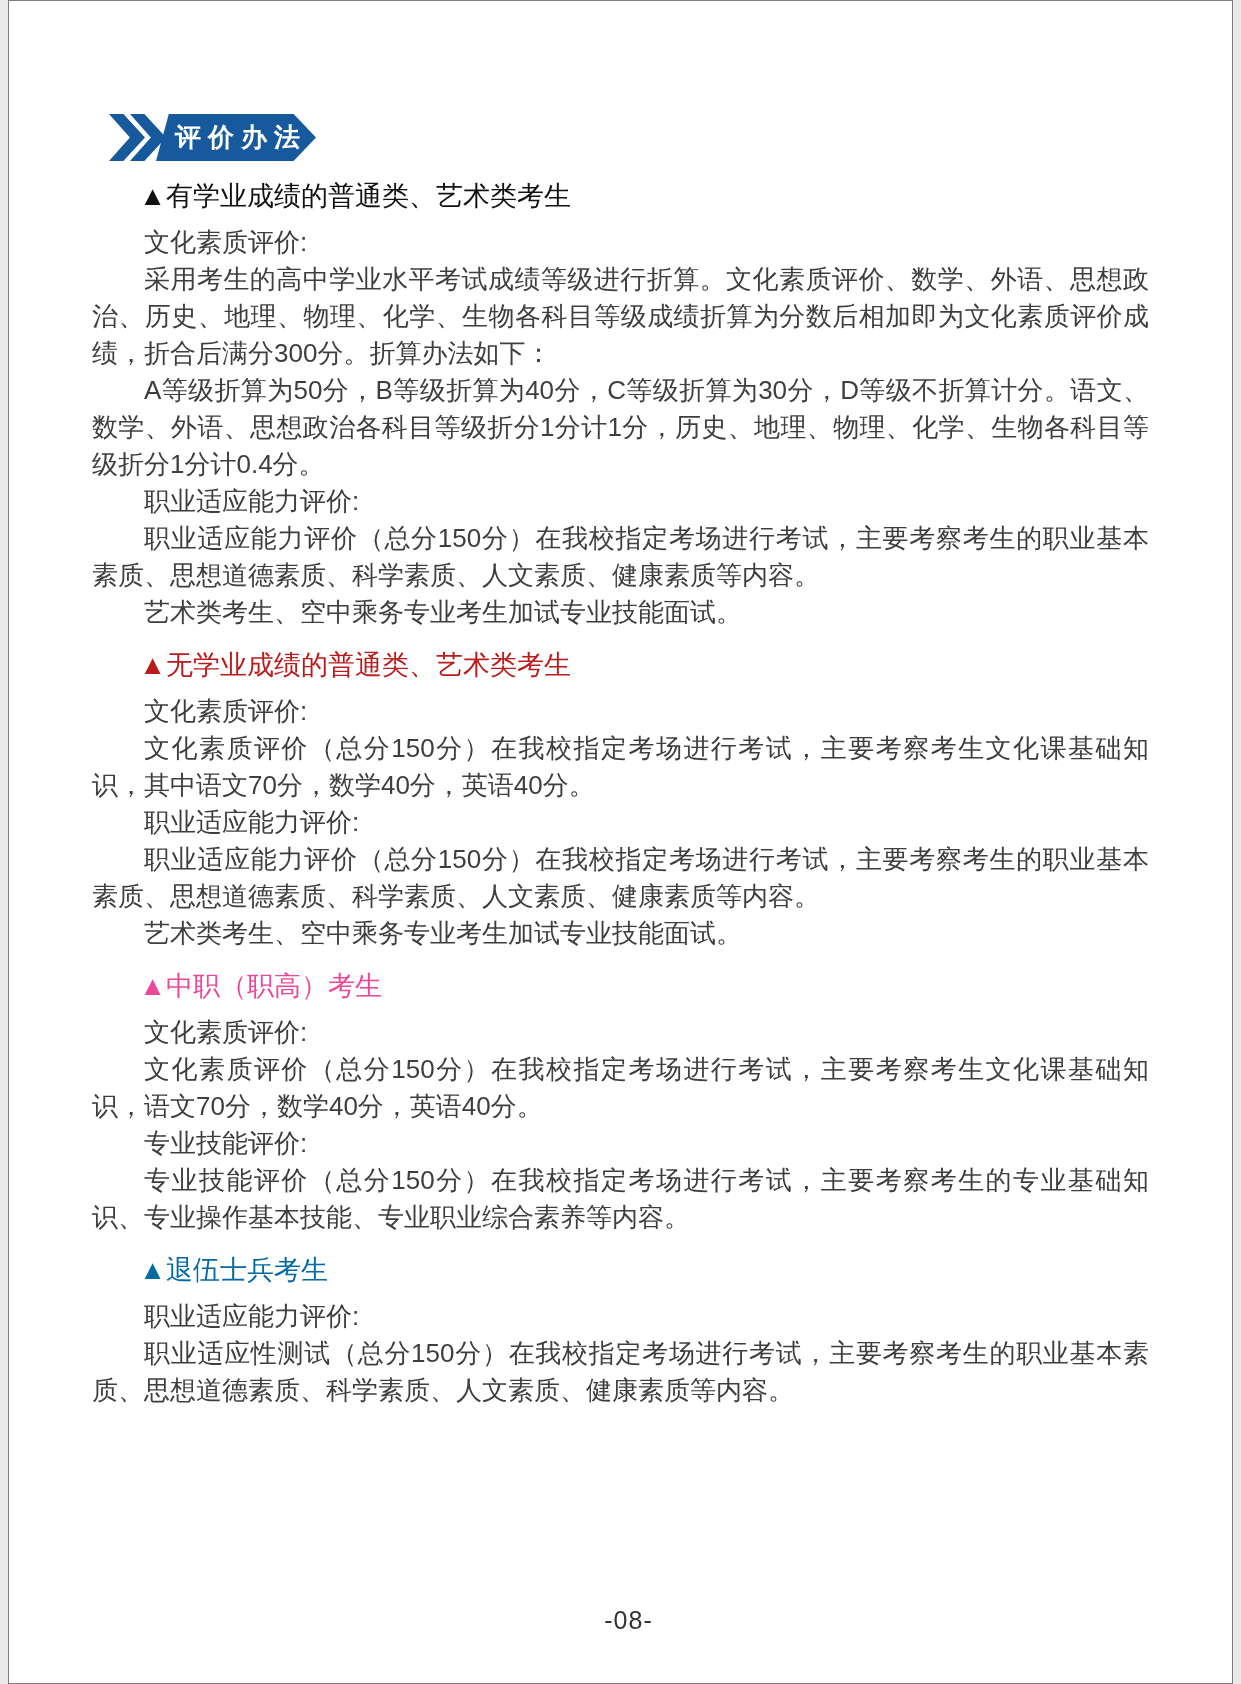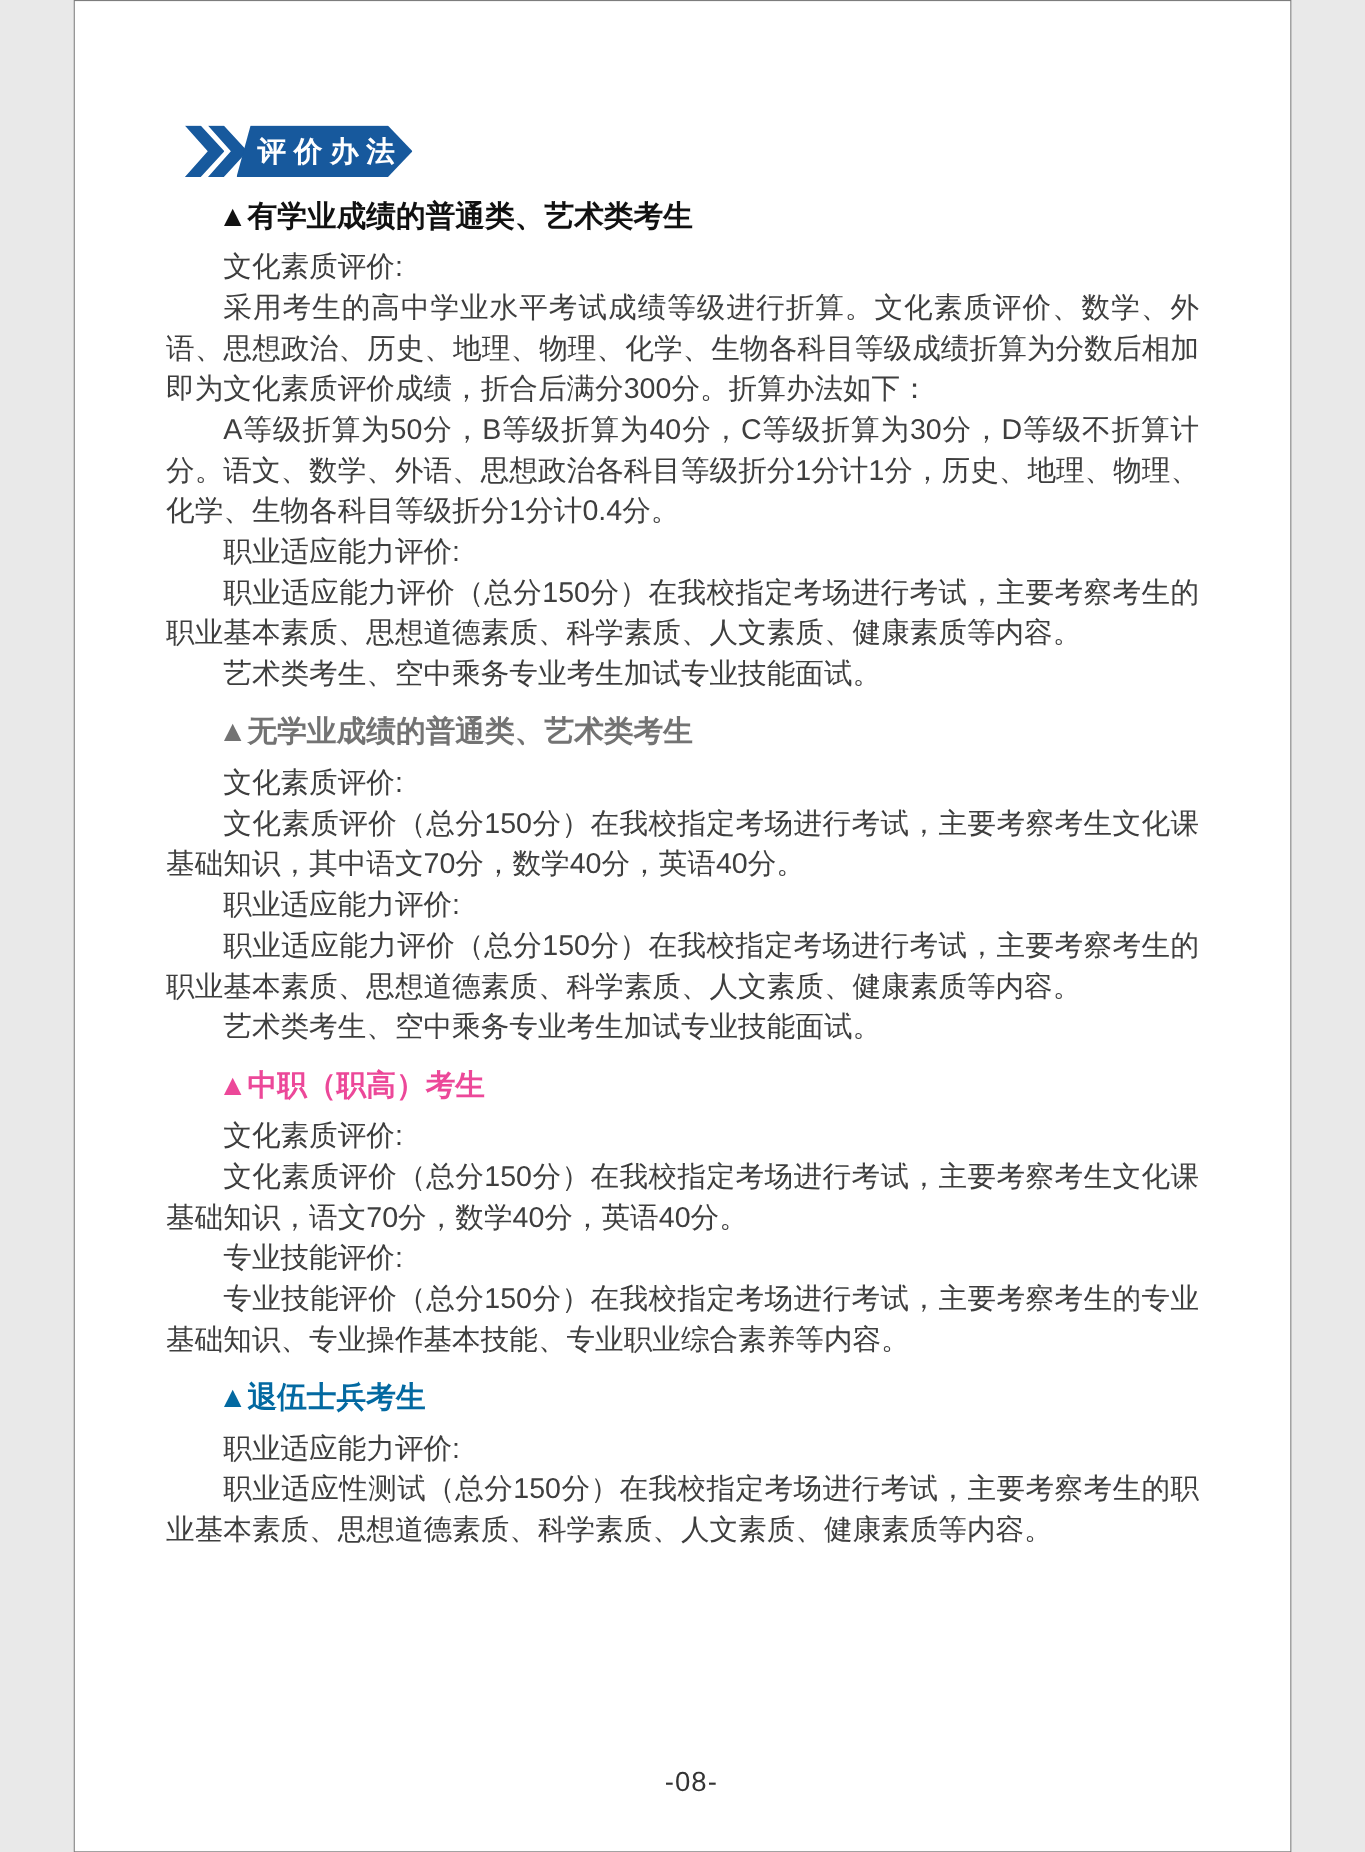--- a/index.html
+++ b/index.html
@@ -1,18 +1,18 @@
 <!DOCTYPE html>
 <html><head>
 <meta charset="utf-8">
 <style>
   html, body { margin: 0; padding: 0; background: #e9e9e9; }
   .page {
     position: relative;
-    width: 1107px;
+    width: 1225px;
     height: 1684px;
     margin: 0 auto;
     background: #ffffff;
     border: 1px solid #7d7d7d;
     box-sizing: border-box;
     overflow: hidden;
     font-family: "Liberation Sans", "DejaVu Sans", sans-serif;
   }
 
   
@@ -61,21 +61,21 @@
     text-align: justify;
   }
   .content p {
     margin: 0;
     text-indent: 2em;
   }
   .sec-h {
     margin: 16px 0 9px 0;
     font-size: 27px;
     line-height: 37px;
-    font-weight: bold;
+    font-weight: normal;
     color: #111111;
     text-indent: 1.75em;
     text-align: left;
   }
   section:first-child .sec-h { margin-top: 0; }
 
   
   .pagenum {
     position: absolute;
     left: 16px;
@@ -106,21 +106,21 @@
       <h2 class="sec-h" style="color: rgb(17, 17, 17);">▲有学业成绩的普通类、艺术类考生</h2>
       <p>文化素质评价:</p>
       <p>采用考生的高中学业水平考试成绩等级进行折算。文化素质评价、数学、外语、思想政治、历史、地理、物理、化学、生物各科目等级成绩折算为分数后相加即为文化素质评价成绩，折合后满分300分。折算办法如下：</p>
       <p>A等级折算为50分，B等级折算为40分，C等级折算为30分，D等级不折算计分。语文、数学、外语、思想政治各科目等级折分1分计1分，历史、地理、物理、化学、生物各科目等级折分1分计0.4分。</p>
       <p>职业适应能力评价:</p>
       <p>职业适应能力评价（总分150分）在我校指定考场进行考试，主要考察考生的职业基本素质、思想道德素质、科学素质、人文素质、健康素质等内容。</p>
       <p>艺术类考生、空中乘务专业考生加试专业技能面试。</p>
     </section>
 
     <section>
-      <h2 class="sec-h" style="color: #737373;">▲无学业成绩的普通类、艺术类考生</h2>
+      <h2 class="sec-h" style="color: #b91c1c;">▲无学业成绩的普通类、艺术类考生</h2>
       <p>文化素质评价:</p>
       <p>文化素质评价（总分150分）在我校指定考场进行考试，主要考察考生文化课基础知识，其中语文70分，数学40分，英语40分。</p>
       <p>职业适应能力评价:</p>
       <p>职业适应能力评价（总分150分）在我校指定考场进行考试，主要考察考生的职业基本素质、思想道德素质、科学素质、人文素质、健康素质等内容。</p>
       <p>艺术类考生、空中乘务专业考生加试专业技能面试。</p>
     </section>
 
     <section>
       <h2 class="sec-h" style="color: #ec4899;">▲中职（职高）考生</h2>
       <p>文化素质评价:</p>

